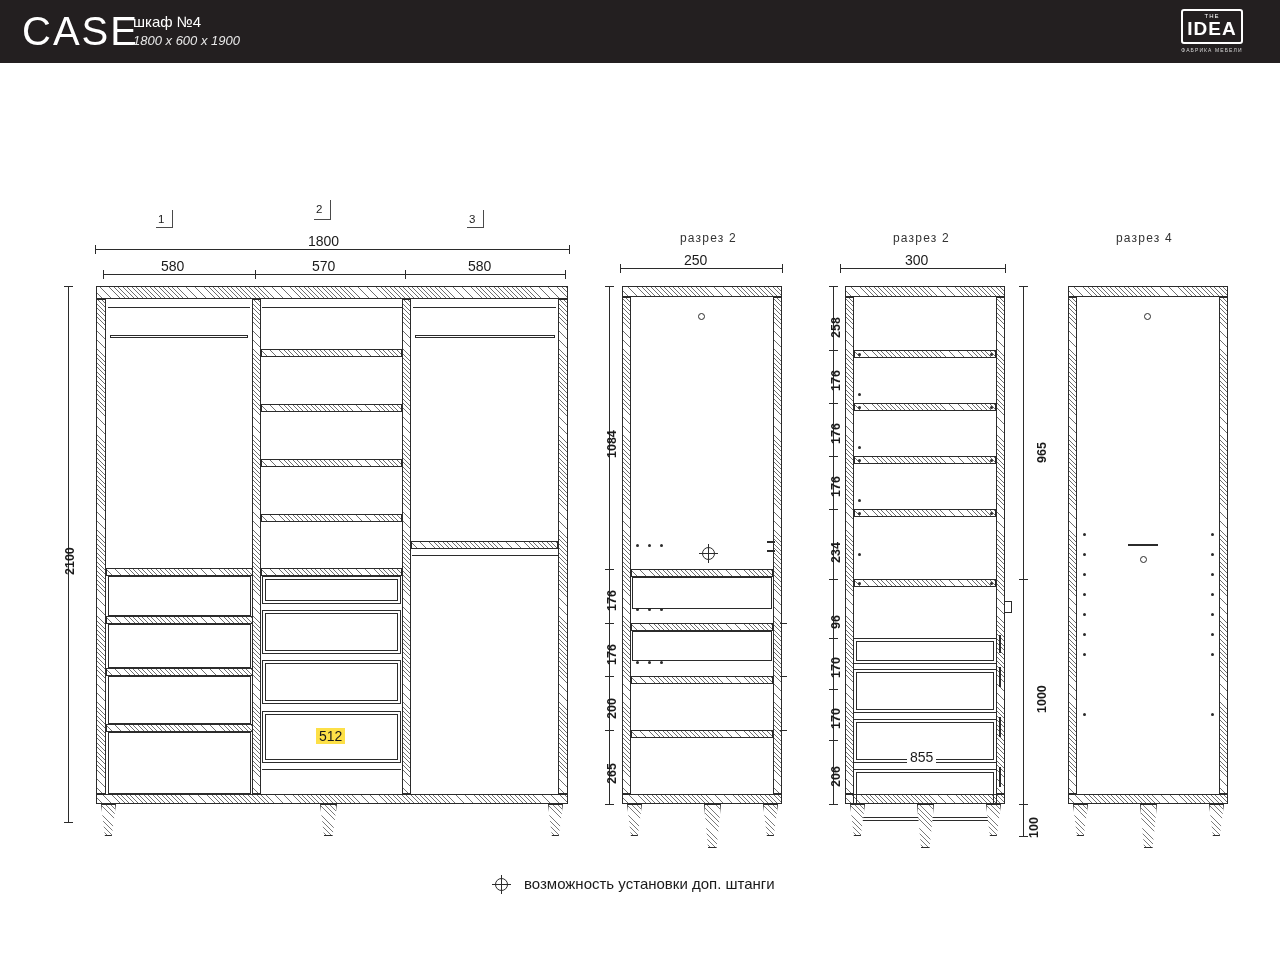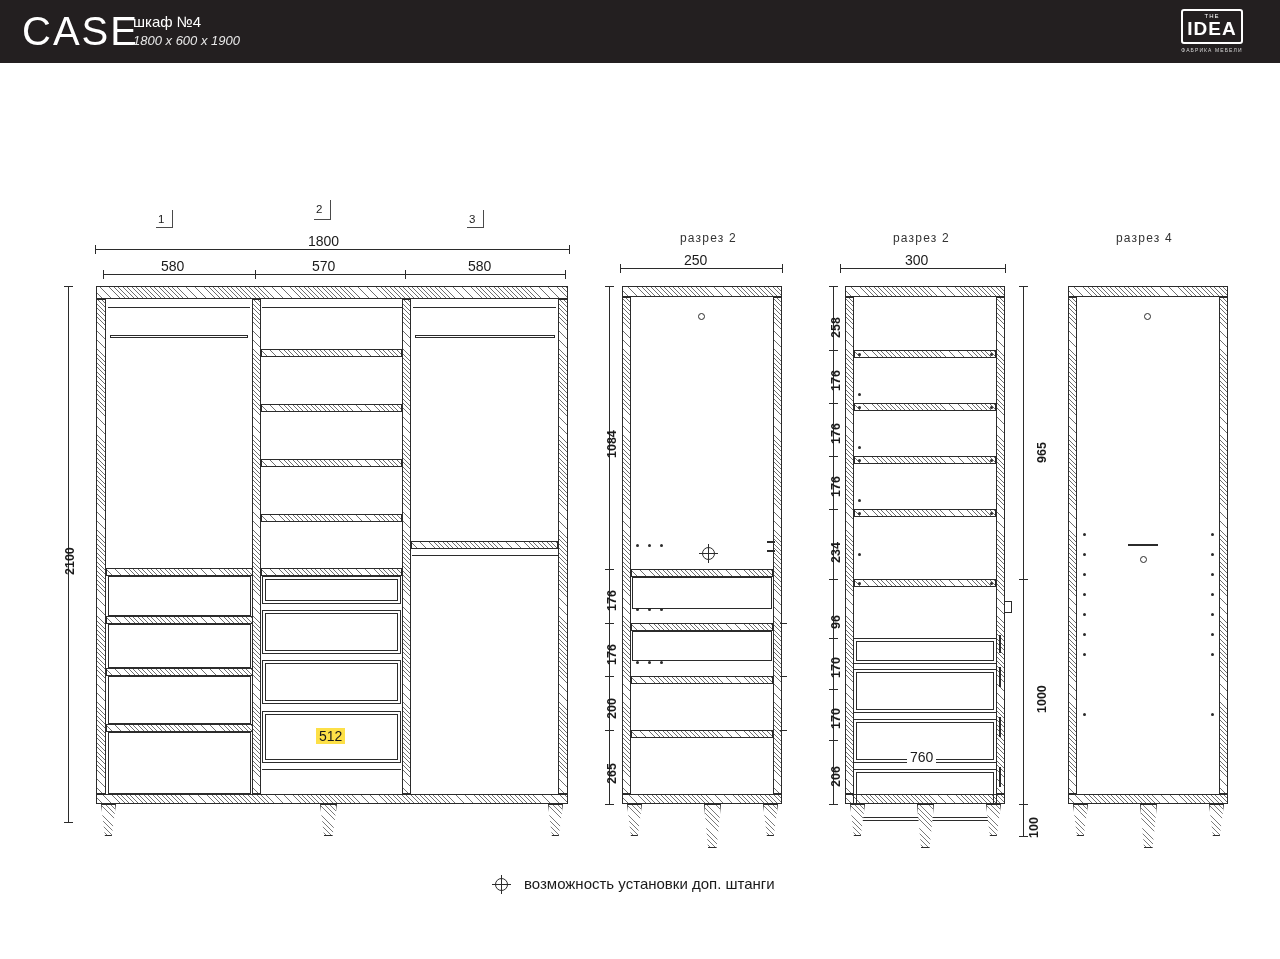--- a/index.html
+++ b/index.html
@@ -279,21 +279,21 @@
   <div class="panel" style="left:854px;top:516px;width:142px;height:8px;"></div>
 
   <div class="boxline" style="left:853px;top:575px;width:144px;height:26px;"></div>
   <div class="boxline" style="left:856px;top:578px;width:138px;height:20px;"></div>
   <div class="boxline" style="left:853px;top:606px;width:144px;height:44px;"></div>
   <div class="boxline" style="left:856px;top:609px;width:138px;height:38px;"></div>
   <div class="boxline" style="left:853px;top:656px;width:144px;height:44px;"></div>
   <div class="boxline" style="left:856px;top:659px;width:138px;height:38px;"></div>
   <div class="boxline" style="left:853px;top:706px;width:144px;height:52px;"></div>
   <div class="boxline" style="left:856px;top:709px;width:138px;height:46px;"></div>
-  <div class="lbl b" style="left:907px;top:686px;background:#fff;padding:0 3px;">760</div>
+  <div class="lbl b" style="left:907px;top:686px;background:#fff;padding:0 3px;">855</div>
 
   <div class="dot" style="left:858px;top:290px;"></div>
   <div class="dot" style="left:858px;top:330px;"></div>
   <div class="dot" style="left:858px;top:343px;"></div>
   <div class="dot" style="left:858px;top:383px;"></div>
   <div class="dot" style="left:858px;top:396px;"></div>
   <div class="dot" style="left:858px;top:436px;"></div>
   <div class="dot" style="left:858px;top:449px;"></div>
   <div class="dot" style="left:858px;top:490px;"></div>
   <div class="dot" style="left:858px;top:519px;"></div>

